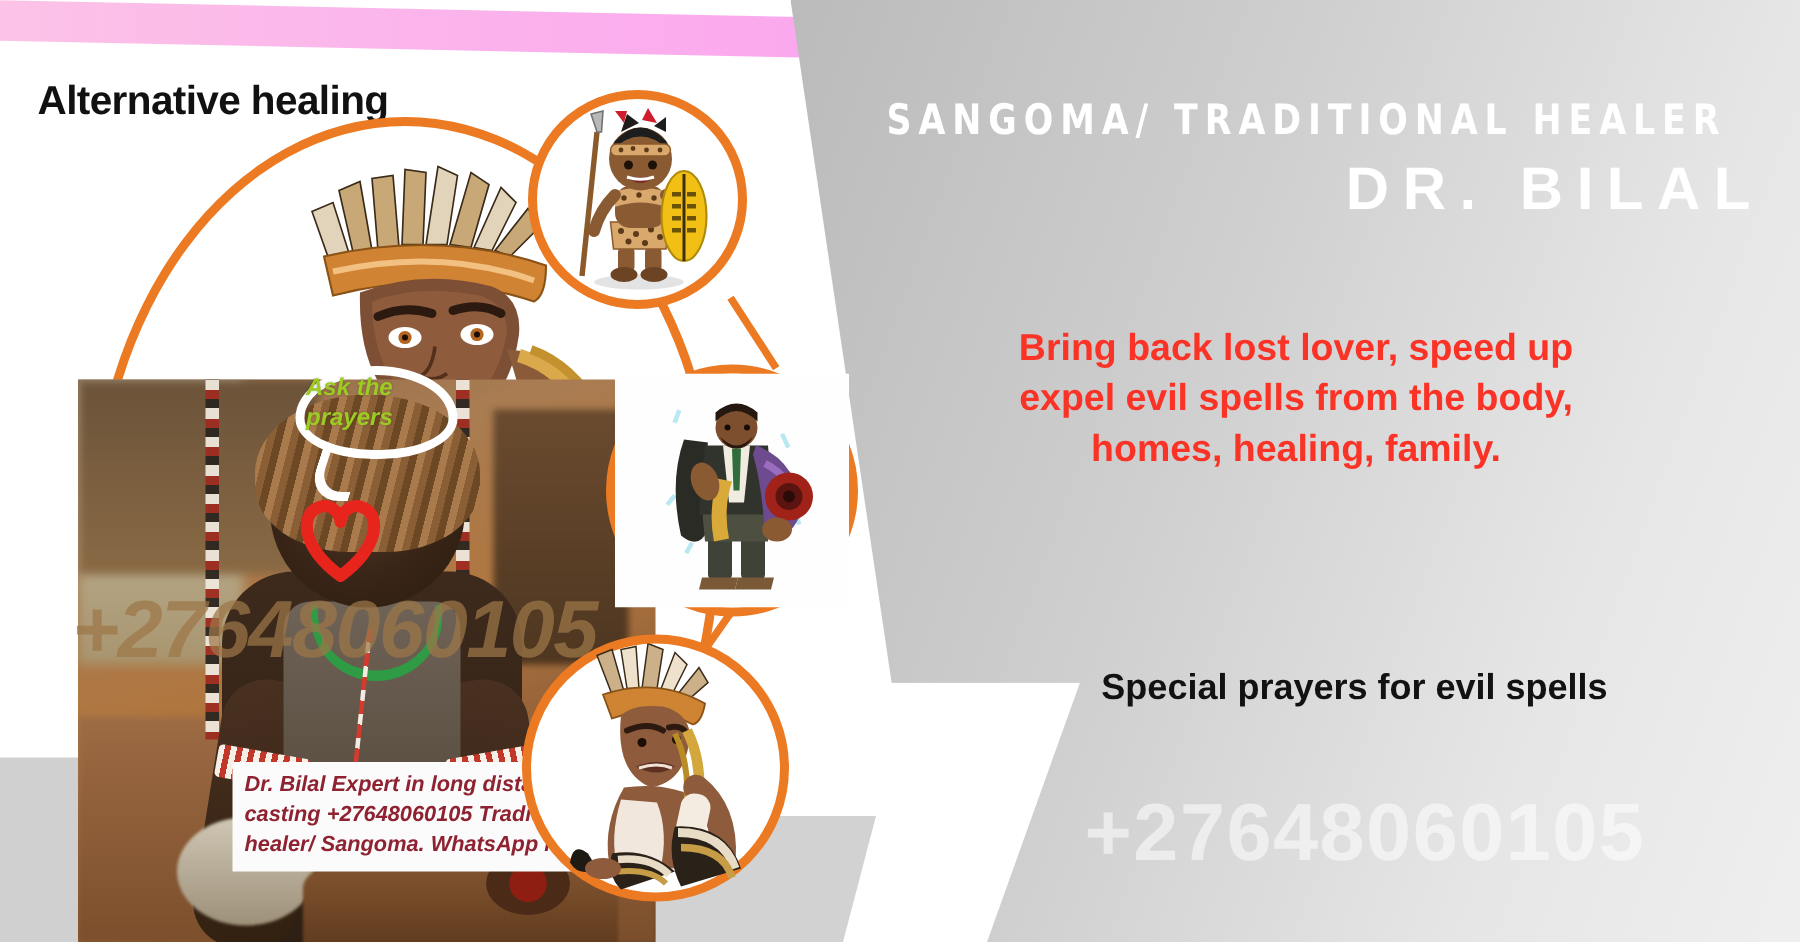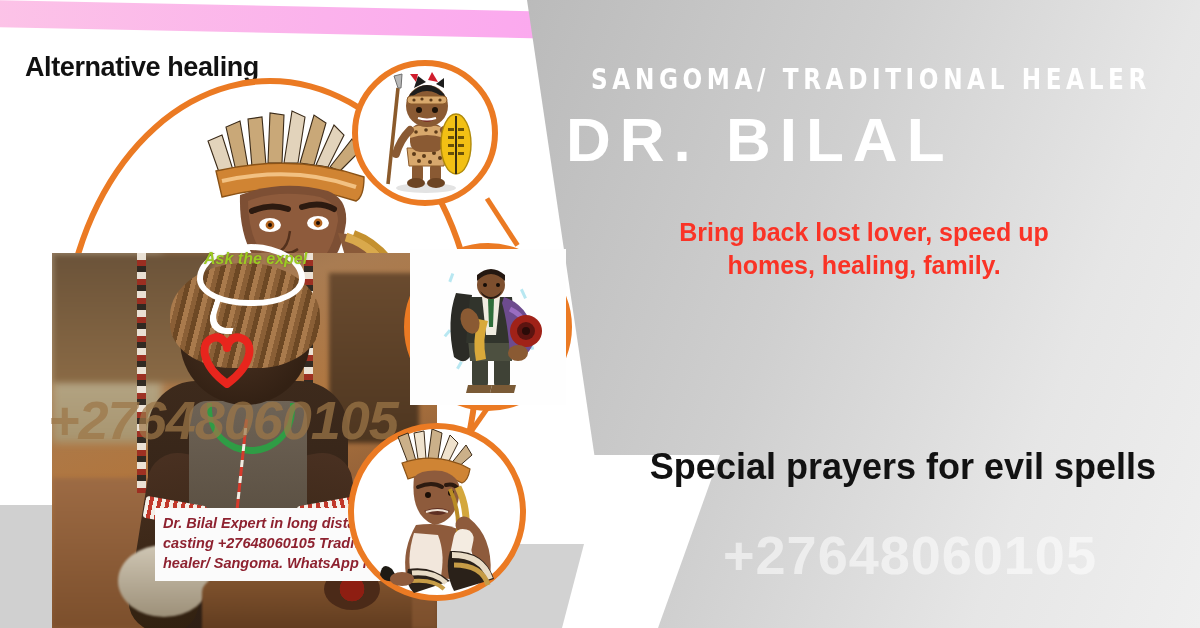--- a/index.html
+++ b/index.html
@@ -107,26 +107,26 @@
   .circ1{left:352px;top:60px;width:146px;height:146px;}
   .circ2{left:404px;top:243px;width:168px;height:168px;}
   .circ3{left:348px;top:423px;width:178px;height:178px;}
   .connector{position:absolute;background:#eb7a23;height:5px;transform-origin:left center;}
 
   
   .sub-head{position:absolute;left:566px;top:63px;width:610px;text-align:center;
     font-size:28px;font-weight:bold;color:#ffffff;letter-spacing:5px;
     font-family:"DejaVu Sans Condensed","Liberation Sans",sans-serif;
     transform:scaleX(.92);transform-origin:center;white-space:nowrap;}
-  .big-name{position:absolute;left:566px;top:104px;width:610px;text-align:left;
-    font-size:62px;font-weight:bold;color:#ffffff;letter-spacing:9px;white-space:nowrap;}
+  .big-name{position:absolute;left:566px;top:104px;width:610px;text-align:right;
+    font-size:40px;font-weight:bold;color:#ffffff;letter-spacing:9px;white-space:nowrap;}
   .red-body{position:absolute;left:548px;top:216px;width:632px;text-align:center;
     font-size:25px;font-weight:bold;color:#fa3326;line-height:1.33;}
   .black-body{position:absolute;left:620px;top:443px;width:566px;text-align:center;
-    font-size:36px;font-weight:bold;color:#121212;line-height:1.36;}
+    font-size:24px;font-weight:bold;color:#121212;line-height:1.36;}
   .wm-phone2{position:absolute;left:630px;top:524px;width:560px;text-align:center;
     font-size:54px;font-weight:bold;color:#ffffff;opacity:.55;letter-spacing:1px;white-space:nowrap;}
 </style>
 </head>
 <body>
 
 <div id="poster">
 
   <div class="bar-pink"></div>
   <div class="bar-orange"></div>
@@ -205,21 +205,21 @@
   </div>
 
   <div class="heart">
     <svg viewBox="0 0 62 58" width="62" height="58">
       <path d="M31 54 C4 34 4 12 17 8 C26 5 31 14 31 18 C31 14 36 5 45 8 C58 12 58 34 31 54 Z" fill="none" stroke="#e8251d" stroke-width="8" stroke-linejoin="round"></path>
     </svg>
   </div>
 
   <div class="bubble"></div>
   <div class="bubble-tail"></div>
-  <div class="bubble-text">Ask the expel</div>
+  <div class="bubble-text">Ask the prayers</div>
 
   <div class="wm-phone">+27648060105</div>
 
   <div class="caption">
     <div>Dr. Bilal Expert in long distan</div>
     <div>casting +27648060105 Traditi</div>
     <div>healer/ Sangoma. WhatsApp m</div>
   </div>
 
   <div class="connector" style="left:487px;top:196px;width:56px;transform:rotate(57deg);"></div>
@@ -378,20 +378,21 @@
       <path d="M38 140 Q28 132 26 146 Q32 156 44 150 Z" fill="#1d1a14"></path>
       <ellipse cx="48" cy="150" rx="12" ry="7" fill="#8e5b3c"></ellipse>
     </svg>
   </div>
 
   <div class="sub-head">SANGOMA/ TRADITIONAL HEALER</div>
   <div class="big-name">DR.  BILAL</div>
 
   <div class="red-body">
     <div>Bring back lost lover, speed up</div>
+    <div>expel evil spells from the body,</div>
     <div>homes, healing, family.</div>
   </div>
 
   <div class="black-body">
     <div>Special prayers for  evil spells</div>
   </div>
 
   <div class="wm-phone2">+27648060105</div>
 
 </div>

